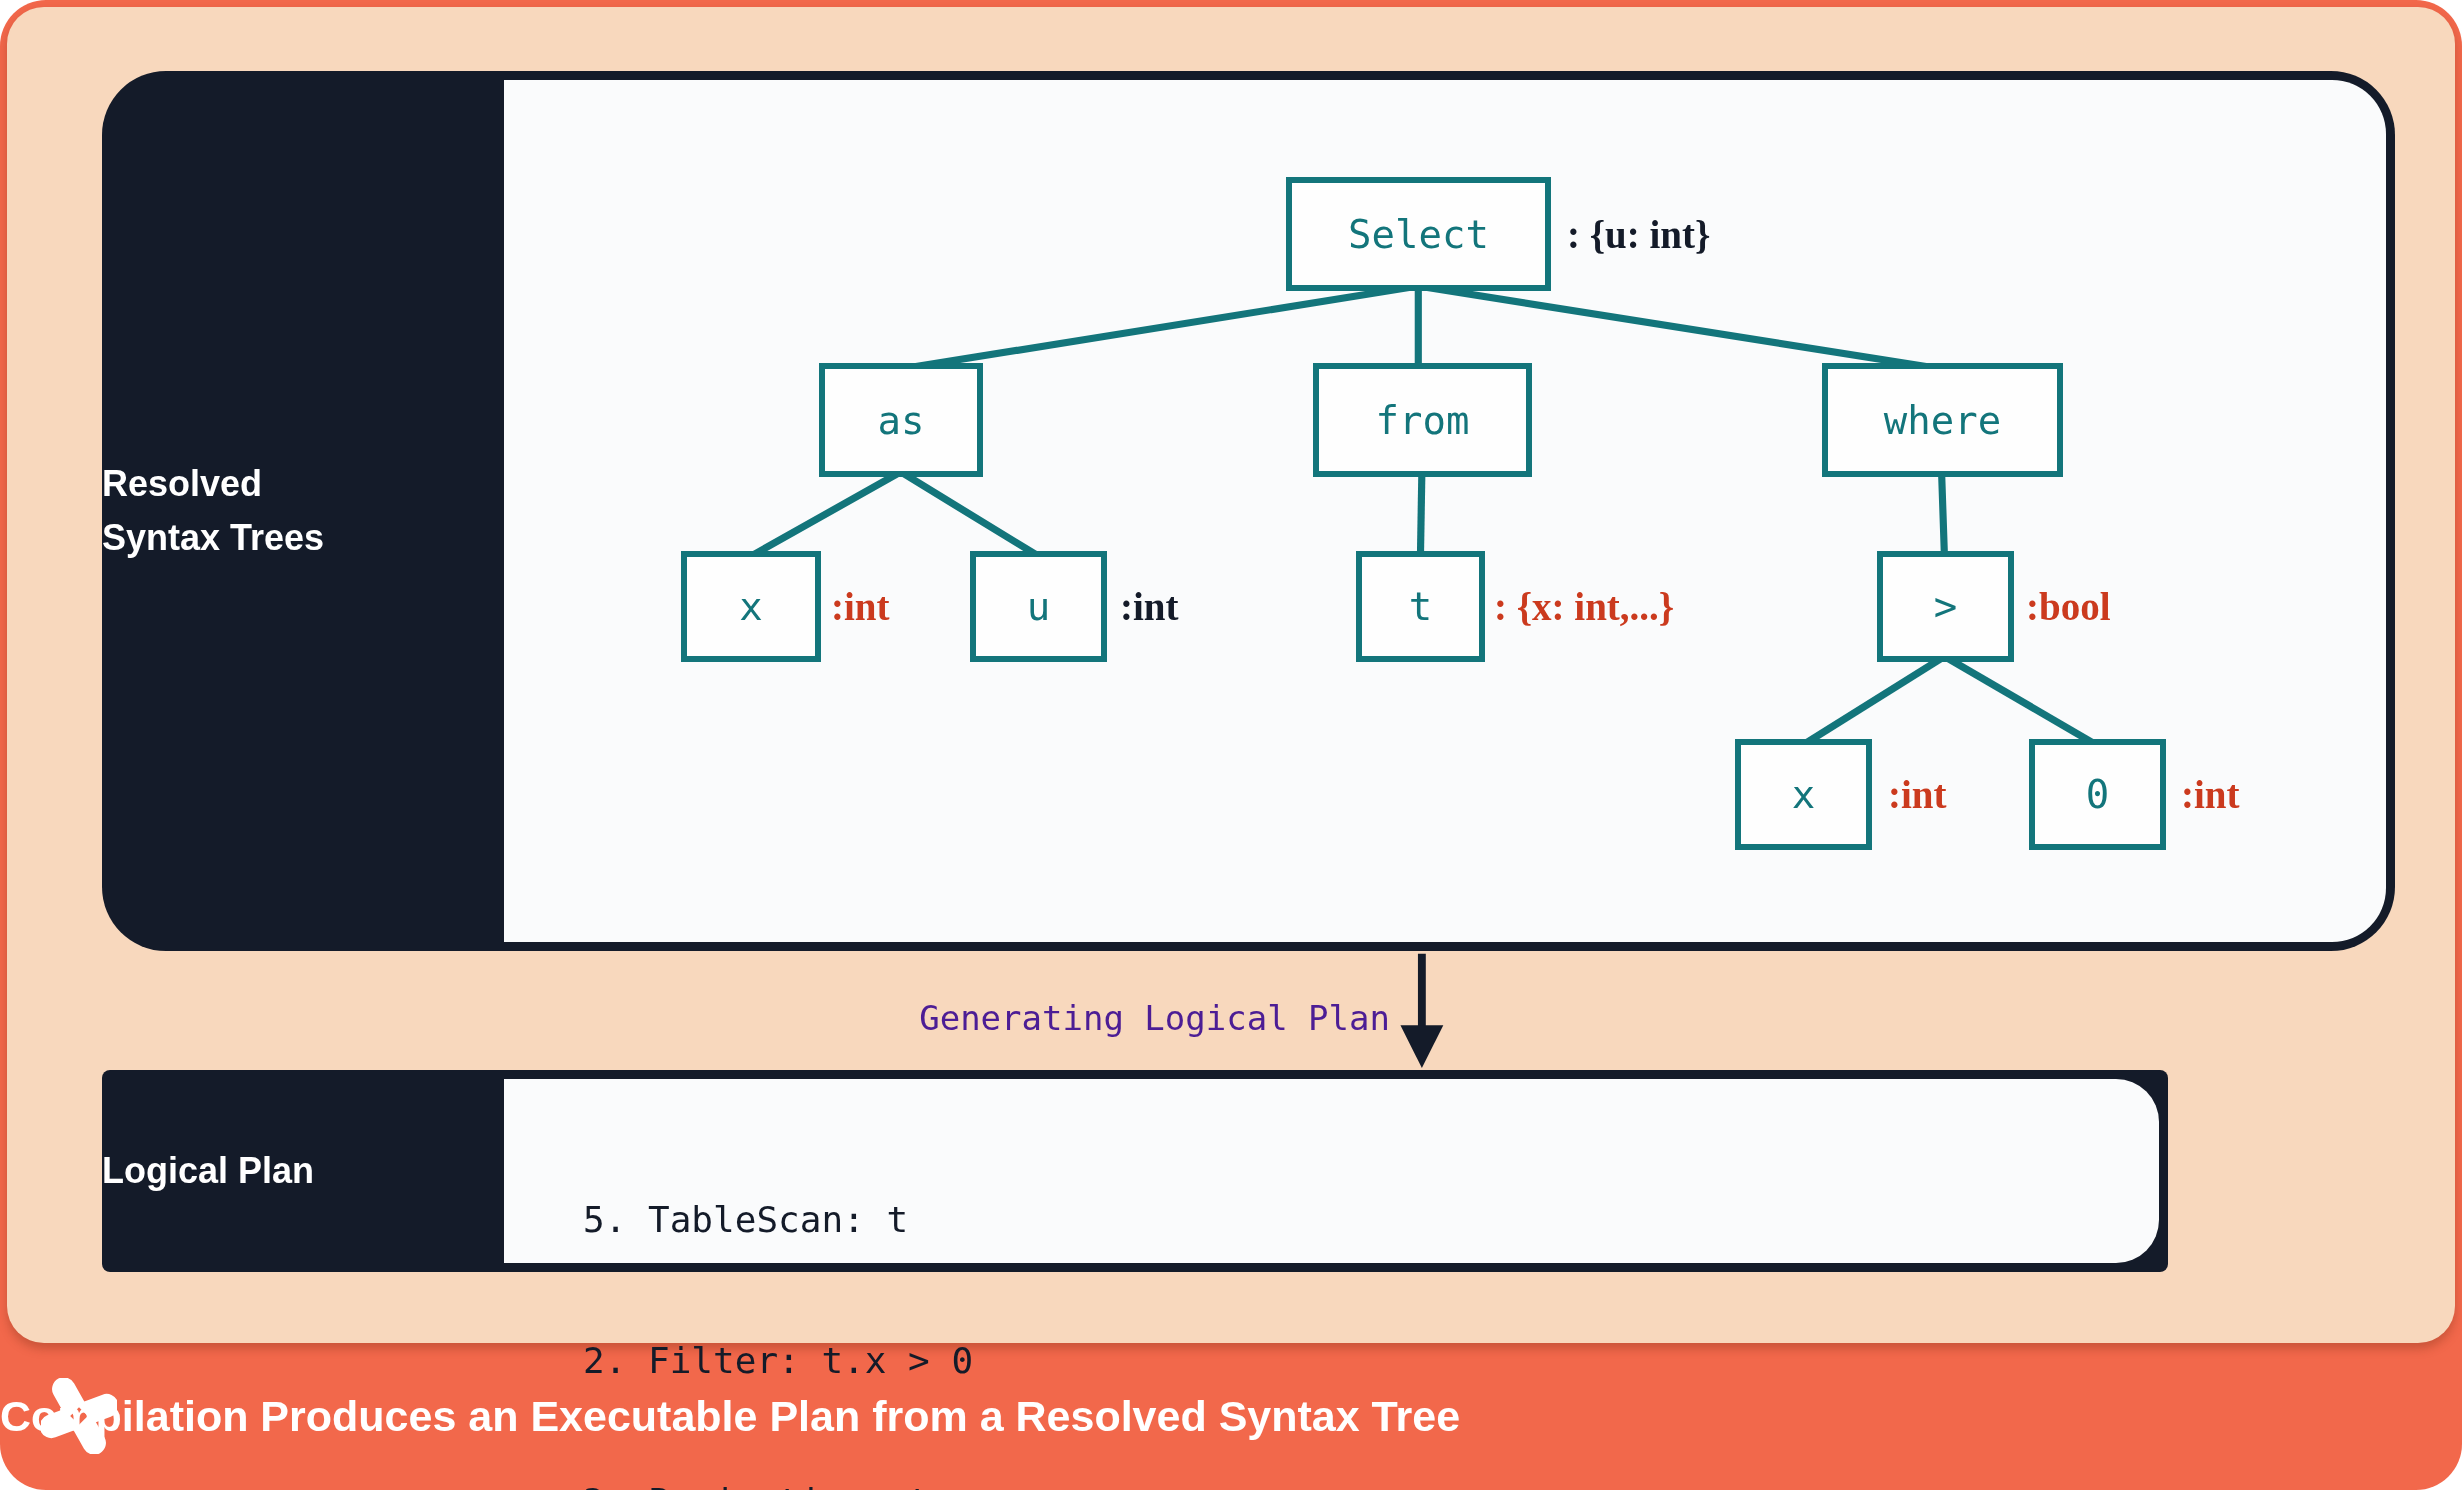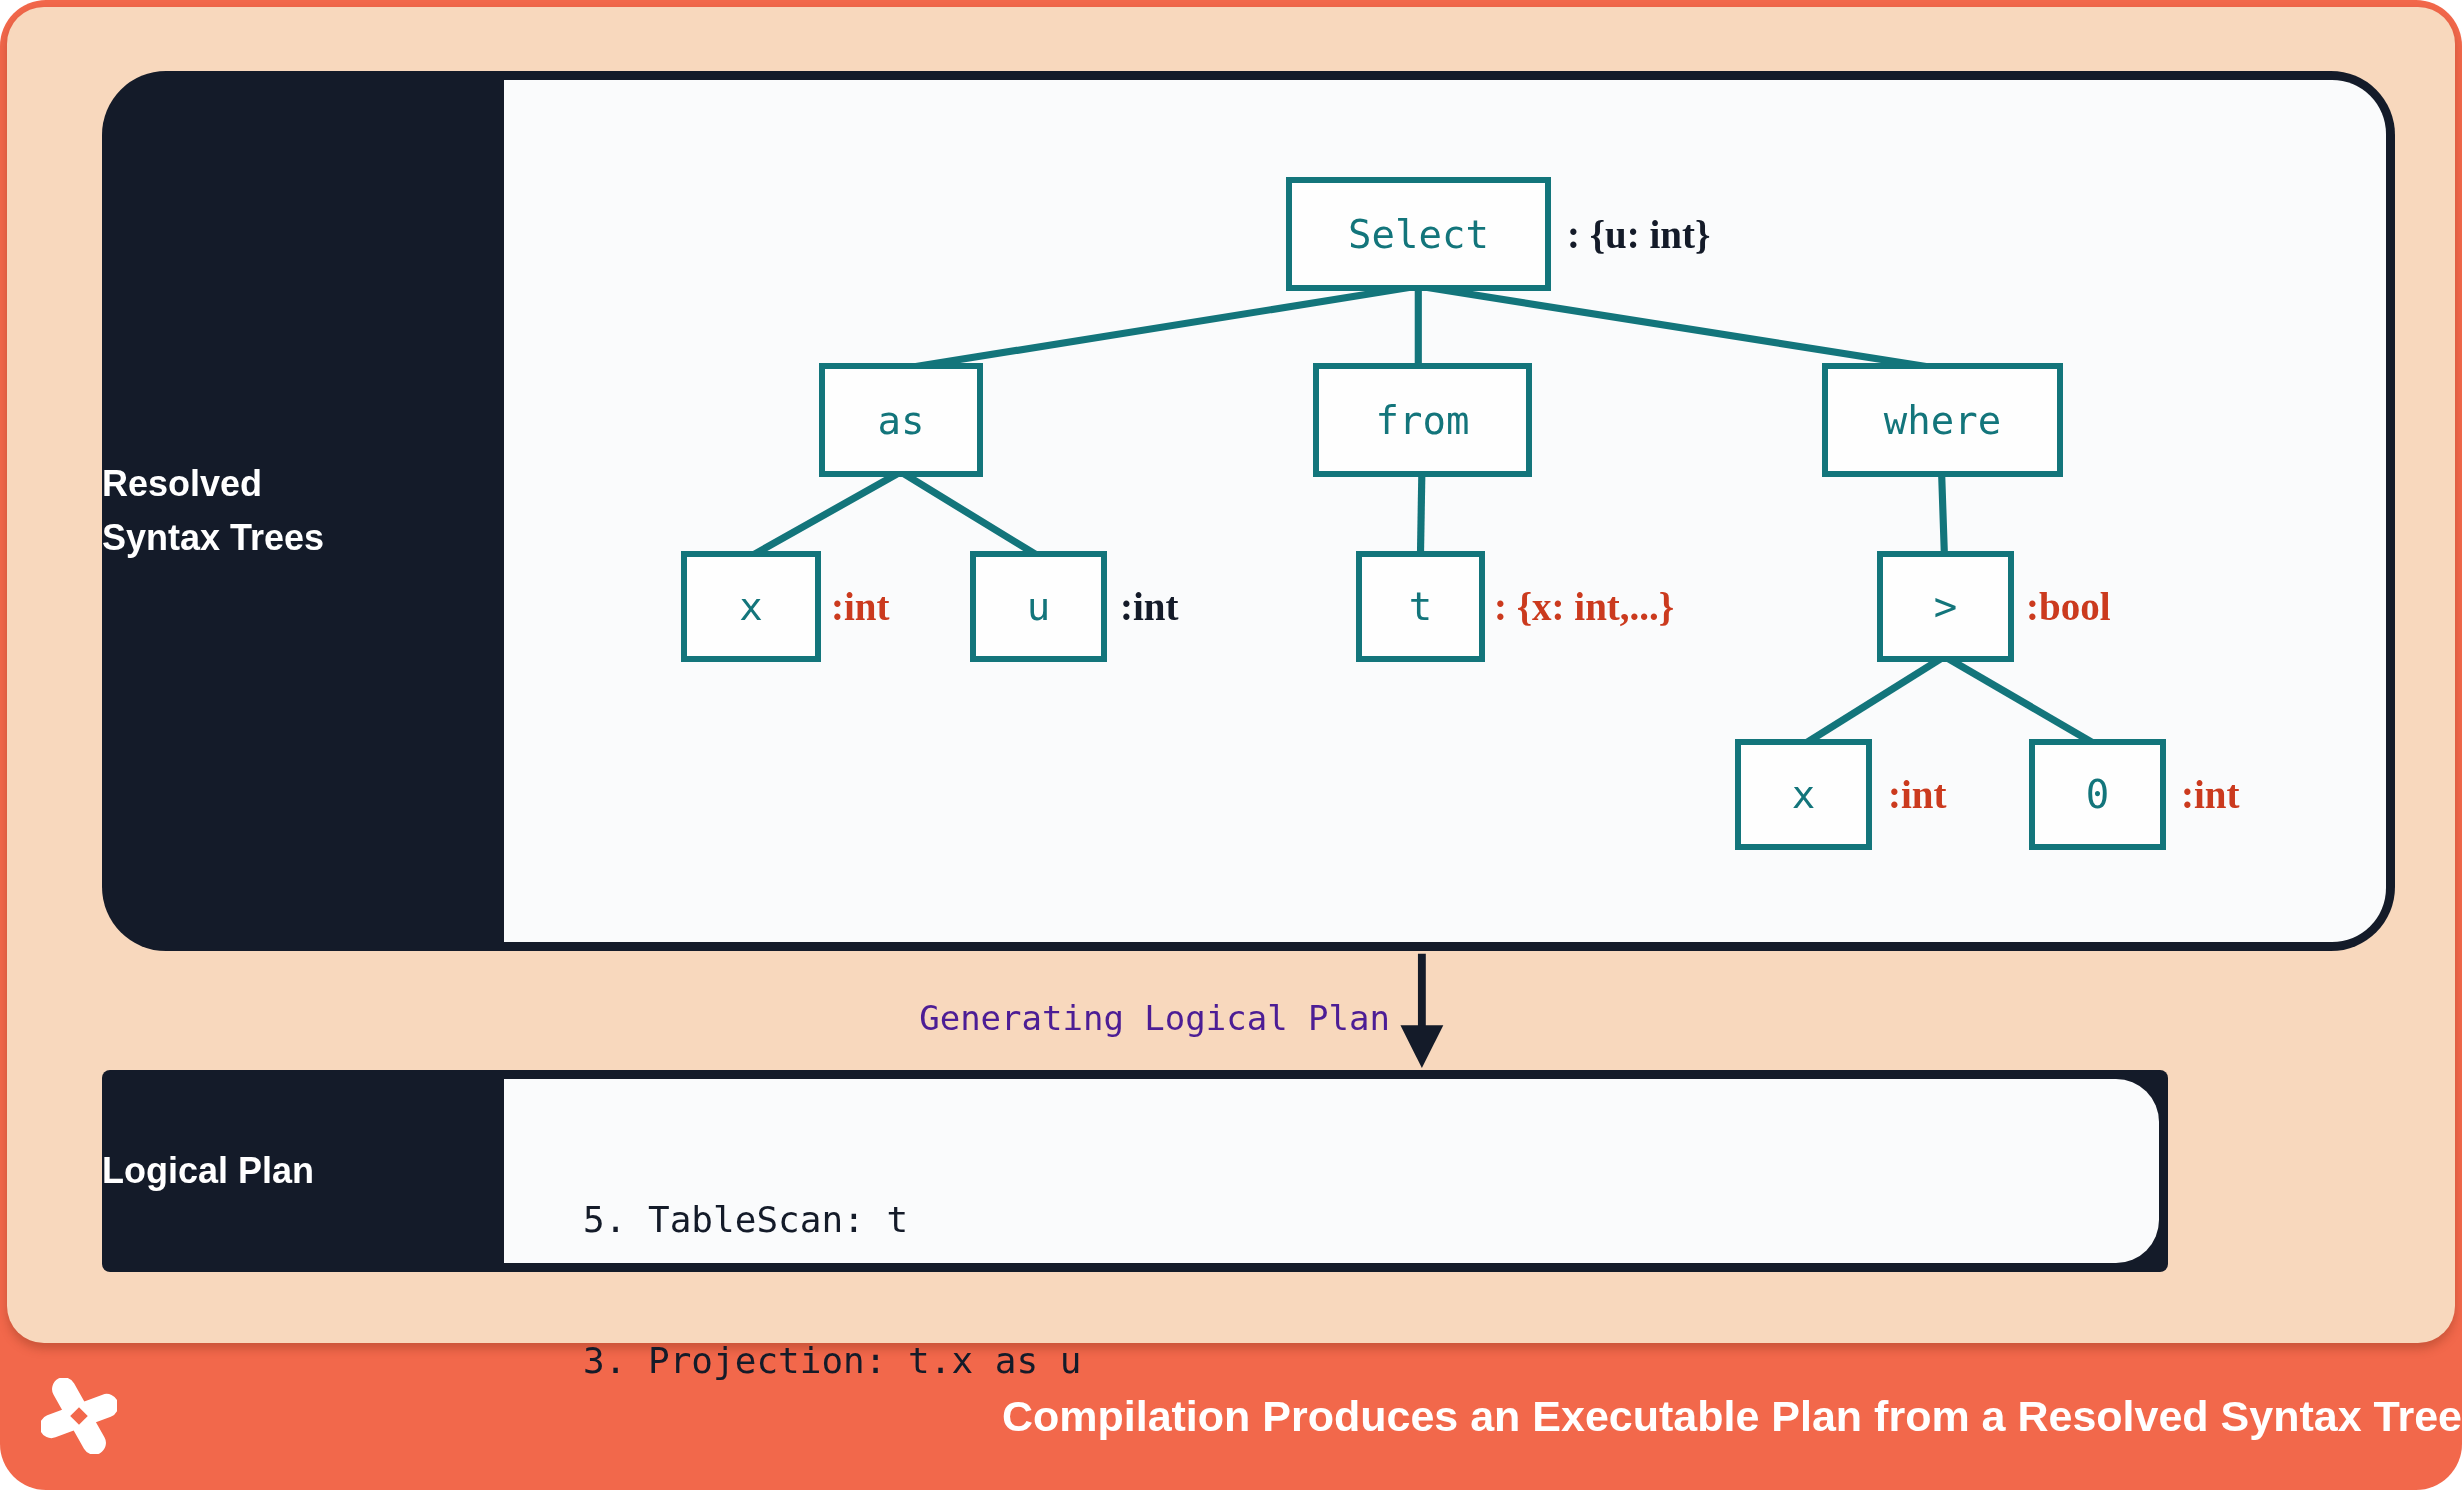--- a/index.html
+++ b/index.html
@@ -49,22 +49,22 @@
   }
   
   .plan-steps{
     position:absolute;left:583px;top:1102px;z-index:2;
     font-family:"DejaVu Sans Mono", monospace;font-size:36px;line-height:47px;
     color:#141B29;white-space:pre;
   }
   
   .footer{
     position:absolute;left:0;right:0;top:1343px;bottom:0;z-index:3;
-    display:flex;align-items:center;justify-content:flex-end;
-    box-sizing:border-box;
+    display:flex;align-items:center;justify-content:flex-start;
+    padding-right:46px;box-sizing:border-box;
   }
   .footer-title{color:#ffffff;font-weight:bold;font-size:43px;}
   .logo{position:absolute;left:41px;top:1378px;width:76px;height:76px;}
 </style>
 </head>
 <body>
 
 <div class="card">
   <div class="peach"></div>
 
@@ -123,20 +123,21 @@
   <div class="node" style="left:1735px;top:739px;width:137px;height:111px">x</div>
   <div class="anno anno-red" style="left:1888px;top:739px;height:111px">:int</div>
 
   <div class="node" style="left:2029px;top:739px;width:137px;height:111px">0</div>
   <div class="anno anno-red" style="left:2181px;top:739px;height:111px">:int</div>
 
   <div class="gen-label">Generating Logical Plan</div>
 
   <div class="plan-steps">
     <div>5. TableScan: t</div>
+    <div>2. Filter: t.x &gt; 0</div>
     <div>3. Projection: t.x as u</div>
   </div>
 
   <div class="footer">
     <span class="footer-title">Compilation Produces an Executable Plan from a Resolved Syntax Tree</span>
   </div>
   <svg class="logo" viewBox="0 0 110 110">
     <line x1="33" y1="16" x2="77" y2="94" stroke="#ffffff" stroke-width="34" stroke-linecap="round"></line>
     <line x1="15" y1="70" x2="95" y2="40" stroke="#ffffff" stroke-width="34" stroke-linecap="round"></line>
     <rect x="46" y="46" width="18" height="18" fill="#F2684B" transform="rotate(45 55 55)"></rect>

